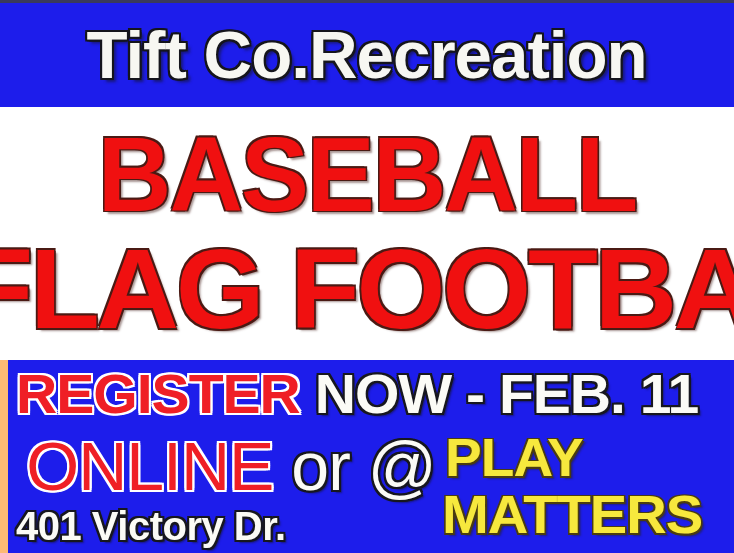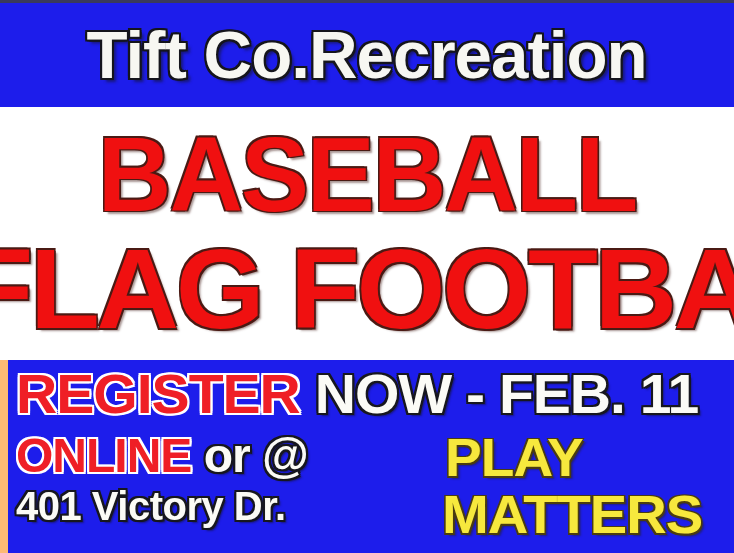--- a/index.html
+++ b/index.html
@@ -146,24 +146,25 @@
   }
 
   .addr-block {
     position: absolute;
     left: 8px;
     top: 72px;
     width: 430px;
   }
   .addr-line1 {
     white-space: nowrap;
-    font-weight: bold;
-    font-size: 48px;
-    line-height: 1;
-    letter-spacing: -1px;
+    font-weight: normal;
+    font-size: 68px;
+    line-height: 1;
+    letter-spacing: -1px;
+    text-align: center;
   }
   .addr-line2 {
     margin-top: 6px;
     white-space: nowrap;
     font-weight: bold;
     font-size: 40px;
     line-height: 1;
     letter-spacing: -0.5px;
   }
 

